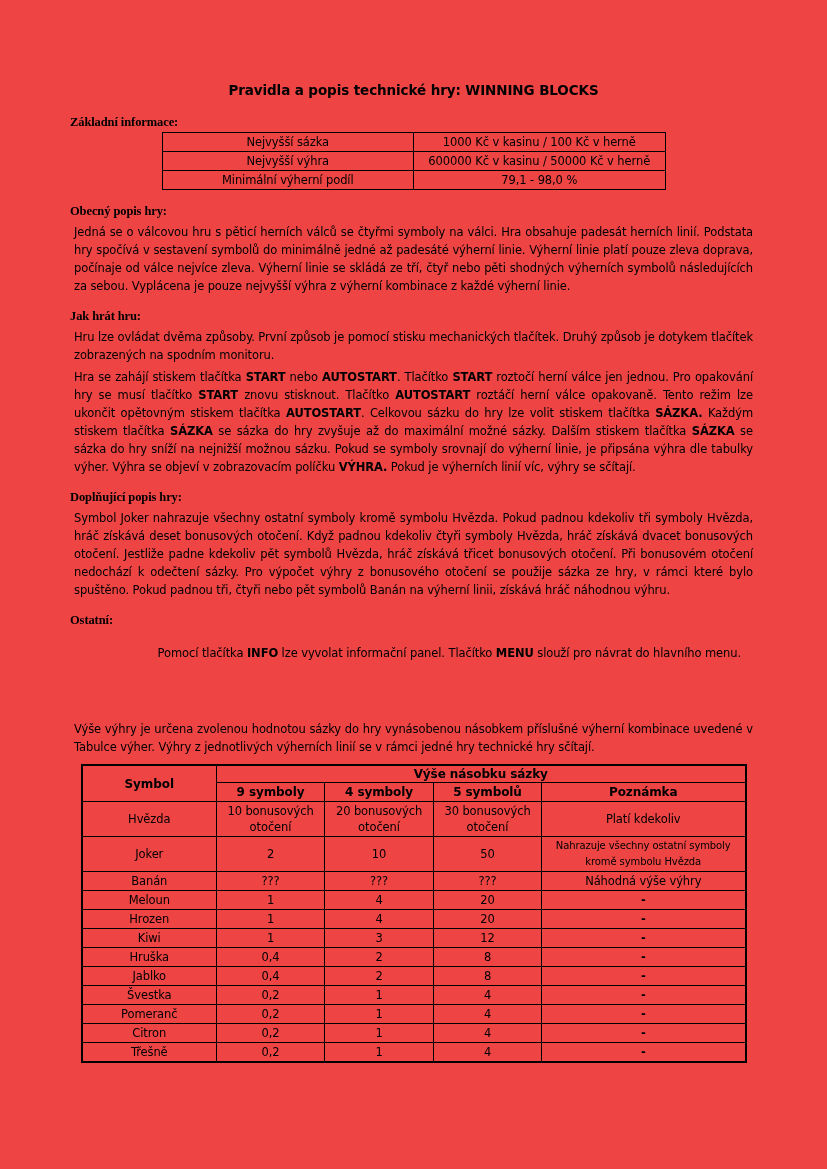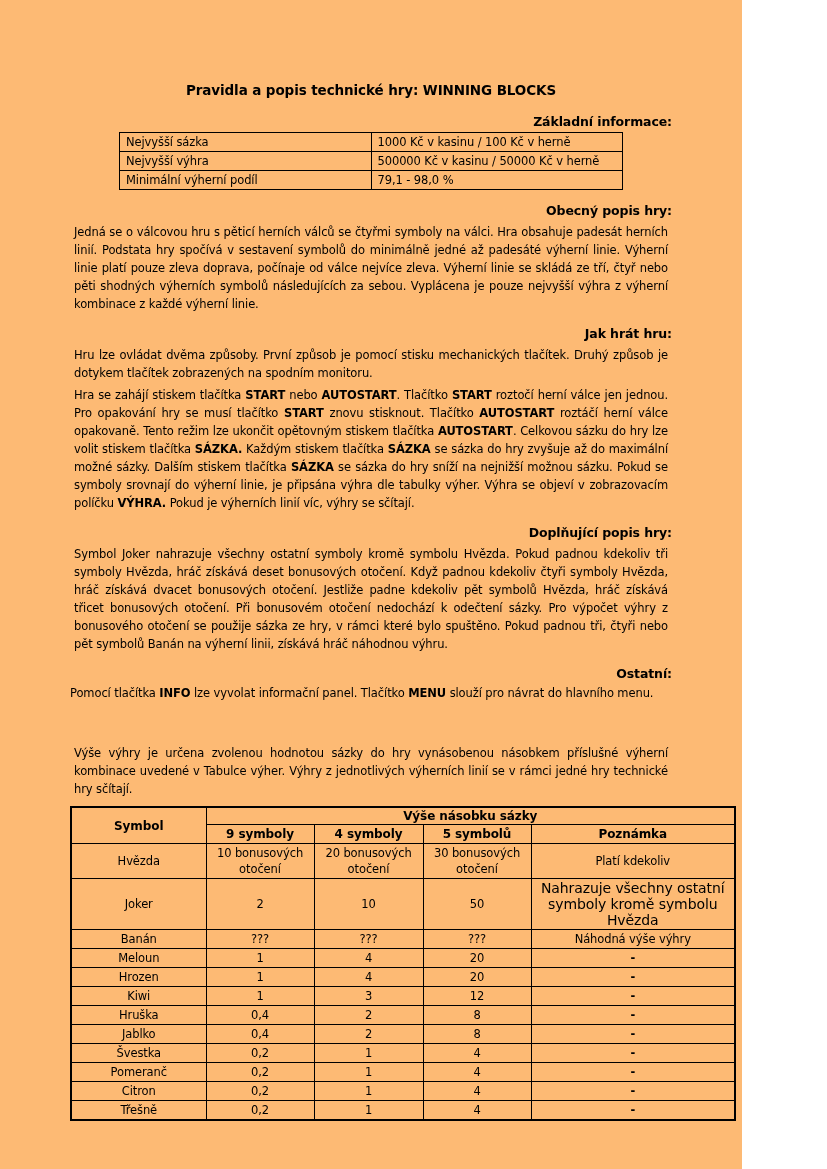--- a/index.html
+++ b/index.html
@@ -1,106 +1,107 @@
 <!DOCTYPE html>
 <html lang="cs"><head>
 <meta charset="utf-8">
 <style>
   * { margin: 0; padding: 0; box-sizing: border-box; }
   html, body { background: #fff; }
   .page {
-    width: 742px;
+    width: 827px;
     height: 1169px;
-    background: #fdba74;
+    background: #ef4444;
     color: #000000;
     font-family: "DejaVu Sans", "Liberation Sans", sans-serif;
     font-size: 11.5px;
     letter-spacing: -0.1px;
     position: relative;
     padding: 82px 70px 0 70px;
     overflow: hidden;
   }
   h1.doc-title {
     font-size: 13.5px;
     font-weight: bold;
     text-align: center;
     line-height: 16px;
     margin: 0 0 16px 0;
   }
   h2.section-heading {
     font-size: 12.5px;
     font-weight: bold;
-    text-align: right;
+    text-align: left;
     line-height: 16px;
     margin: 13px 0 2px 0;
+    font-family: Liberation Serif, serif;
   }
   p.body-text {
     text-align: justify;
     line-height: 18px;
     margin: 4px;
   }
   p.center-text {
-    text-align: left;
+    text-align: right;
     line-height: 18px;
-    margin: 0;
+    margin: 16px;
   }
   .big-gap { height: 38px; }
 
   table.info-table {
     border-collapse: collapse;
     width: 504px;
     margin: 2px auto 0 auto;
     table-layout: fixed;
   }
   table.info-table td {
     border: 1px solid #000;
     padding: 1px 6px;
     line-height: 16px;
     height: 18px;
     vertical-align: middle;
-    text-align: left;
+    text-align: center;
   }
 
   table.pay-table {
     border-collapse: collapse;
     width: 664px;
     margin: 8px auto 16px auto;
     table-layout: fixed;
     border: 2px solid #000;
   }
   table.pay-table th, table.pay-table td {
     border: 1px solid #000;
     padding: 1px 3px;
     line-height: 16px;
     vertical-align: middle;
     text-align: center;
   }
   table.pay-table th { font-size: 12px; font-weight: bold; }
   table.pay-table tr.group-row th { line-height: 14px; height: 15px; }
   table.pay-table td { height: 18px; }
-  td.note-small { font-size: 14px; line-height: 12px; }
+  td.note-small { font-size: 10px; line-height: 12px; }
   td.dash { font-weight: bold; }
 </style>
 </head>
 <body>
 
 <div class="page">
 
   <h1 class="doc-title">Pravidla a popis technické hry: WINNING BLOCKS</h1>
 
   <h2 class="section-heading">Základní informace:</h2>
   <table class="info-table">
     <tbody>
       <tr>
         <td>Nejvyšší sázka</td>
         <td>1000 Kč v kasinu / 100 Kč v herně</td>
       </tr>
       <tr>
         <td>Nejvyšší výhra</td>
-        <td>500000 Kč v kasinu / 50000 Kč v herně</td>
+        <td>600000 Kč v kasinu / 50000 Kč v herně</td>
       </tr>
       <tr>
         <td>Minimální výherní podíl</td>
         <td>79,1 - 98,0 %</td>
       </tr>
     </tbody>
   </table>
 
   <h2 class="section-heading">Obecný popis hry:</h2>
   <p class="body-text">Jedná se o válcovou hru s pěticí herních válců se čtyřmi symboly na válci. Hra obsahuje padesát herních linií. Podstata hry spočívá v sestavení symbolů do minimálně jedné až padesáté výherní linie. Výherní linie platí pouze zleva doprava, počínaje od válce nejvíce zleva. Výherní linie se skládá ze tří, čtyř nebo pěti shodných výherních symbolů následujících za sebou. Vyplácena je pouze nejvyšší výhra z výherní kombinace z každé výherní linie.</p>

